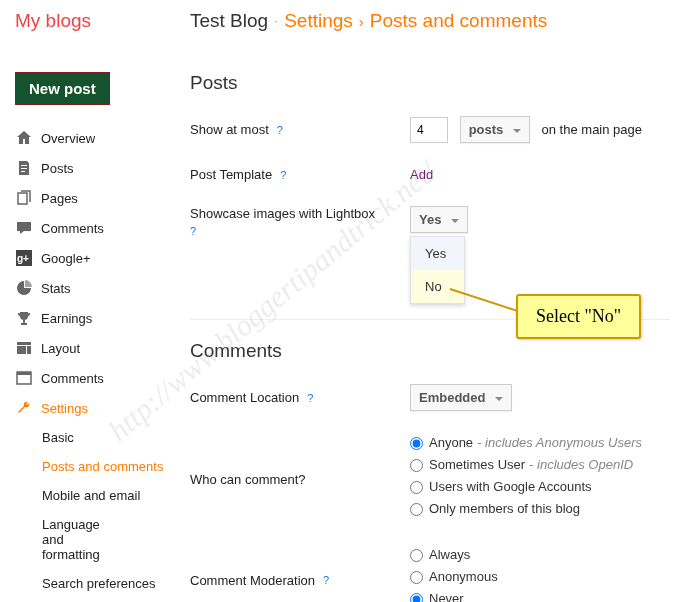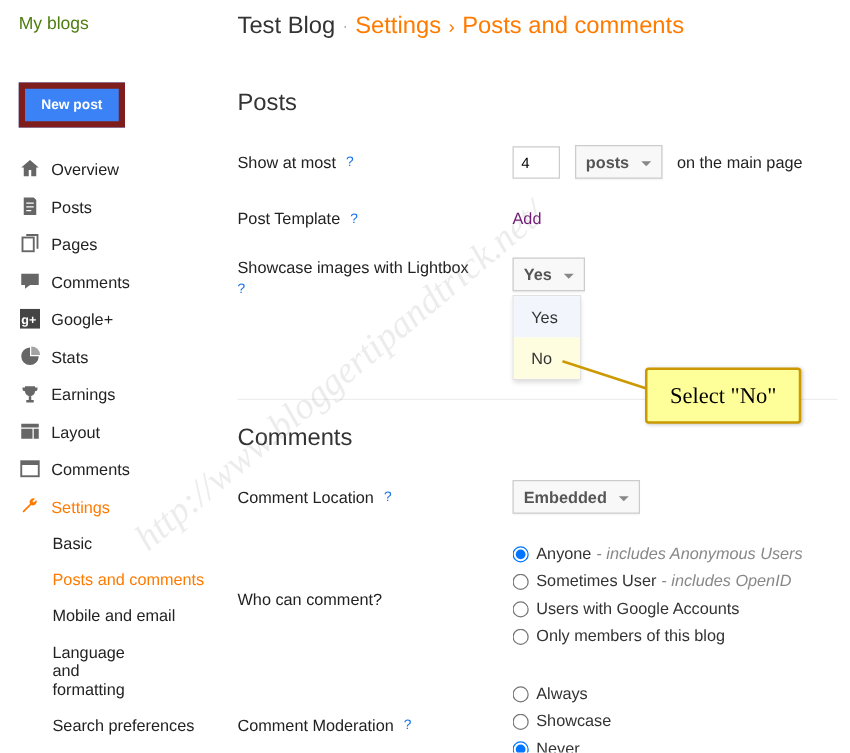--- a/index.html
+++ b/index.html
@@ -1,20 +1,20 @@
 <!DOCTYPE html>
 <html><head>
 <meta charset="utf-8">
 <style>
 * { box-sizing: border-box; margin: 0; padding: 0; }
 body { font-family: Arial, sans-serif; font-size: 13px; color: #333; width: 680px; height: 602px; position: relative; background: #fff; overflow: hidden; }
 .container { display: flex; padding: 10px; }
 .sidebar { width: 170px; padding-left: 5px; }
-.brand { color: #4d7c0f; font-size: 14px; font-weight: normal; margin-bottom: 40px; display: block; }
-.new-post-btn { background: #3b82f6; color: #fff; border: 5px solid #7f1d1d; padding: 7px 13px; font-size: 11px; font-weight: bold; cursor: pointer; margin-bottom: 18px; }
+.brand { color: #ef4444; font-size: 19px; font-weight: normal; margin-bottom: 40px; display: block; }
+.new-post-btn { background: #14532d; color: #fff; border: 1px solid #7f1d1d; padding: 7px 13px; font-size: 15px; font-weight: bold; cursor: pointer; margin-bottom: 18px; }
 .nav-item { display: flex; align-items: center; padding: 6px 0; color: #222; cursor: pointer; font-size: 13px; }
 .nav-item.active { color: #ff7b00; }
 .nav-item .ico { width: 18px; height: 18px; margin-right: 8px; display: inline-flex; align-items: center; justify-content: center; color: #666; }
 .nav-item.active .ico { color: #ff7b00; }
 .sub-item { padding: 7px 0 7px 27px; color: #222; cursor: pointer; font-size: 13px; }
 .sub-item.active { color: #ff7b00; }
 .main { flex: 1; padding-left: 10px; }
 .breadcrumb { font-size: 19px; color: #333; margin-bottom: 40px; display: flex; align-items: center; gap: 6px; flex-wrap: wrap; }
 .breadcrumb .sep { color: #999; font-size: 12px; }
 .breadcrumb .sep-arrow { color: #ff7b00; font-size: 15px; }
@@ -248,21 +248,21 @@
         <span>Comment Moderation</span>
         <span class="help-q">?</span>
       </div>
       <div class="field-control">
         <div class="radio-row">
             <input type="radio" style="">
             <span>Always</span>
           </div>
         <div class="radio-row">
             <input type="radio" style="">
-            <span>Showcase</span>
+            <span>Anonymous</span>
           </div>
         <div class="radio-row">
             <input type="radio" checked="" style="">
             <span>Never</span>
           </div>
       </div>
     </div>
 
   </div>
 </div>

